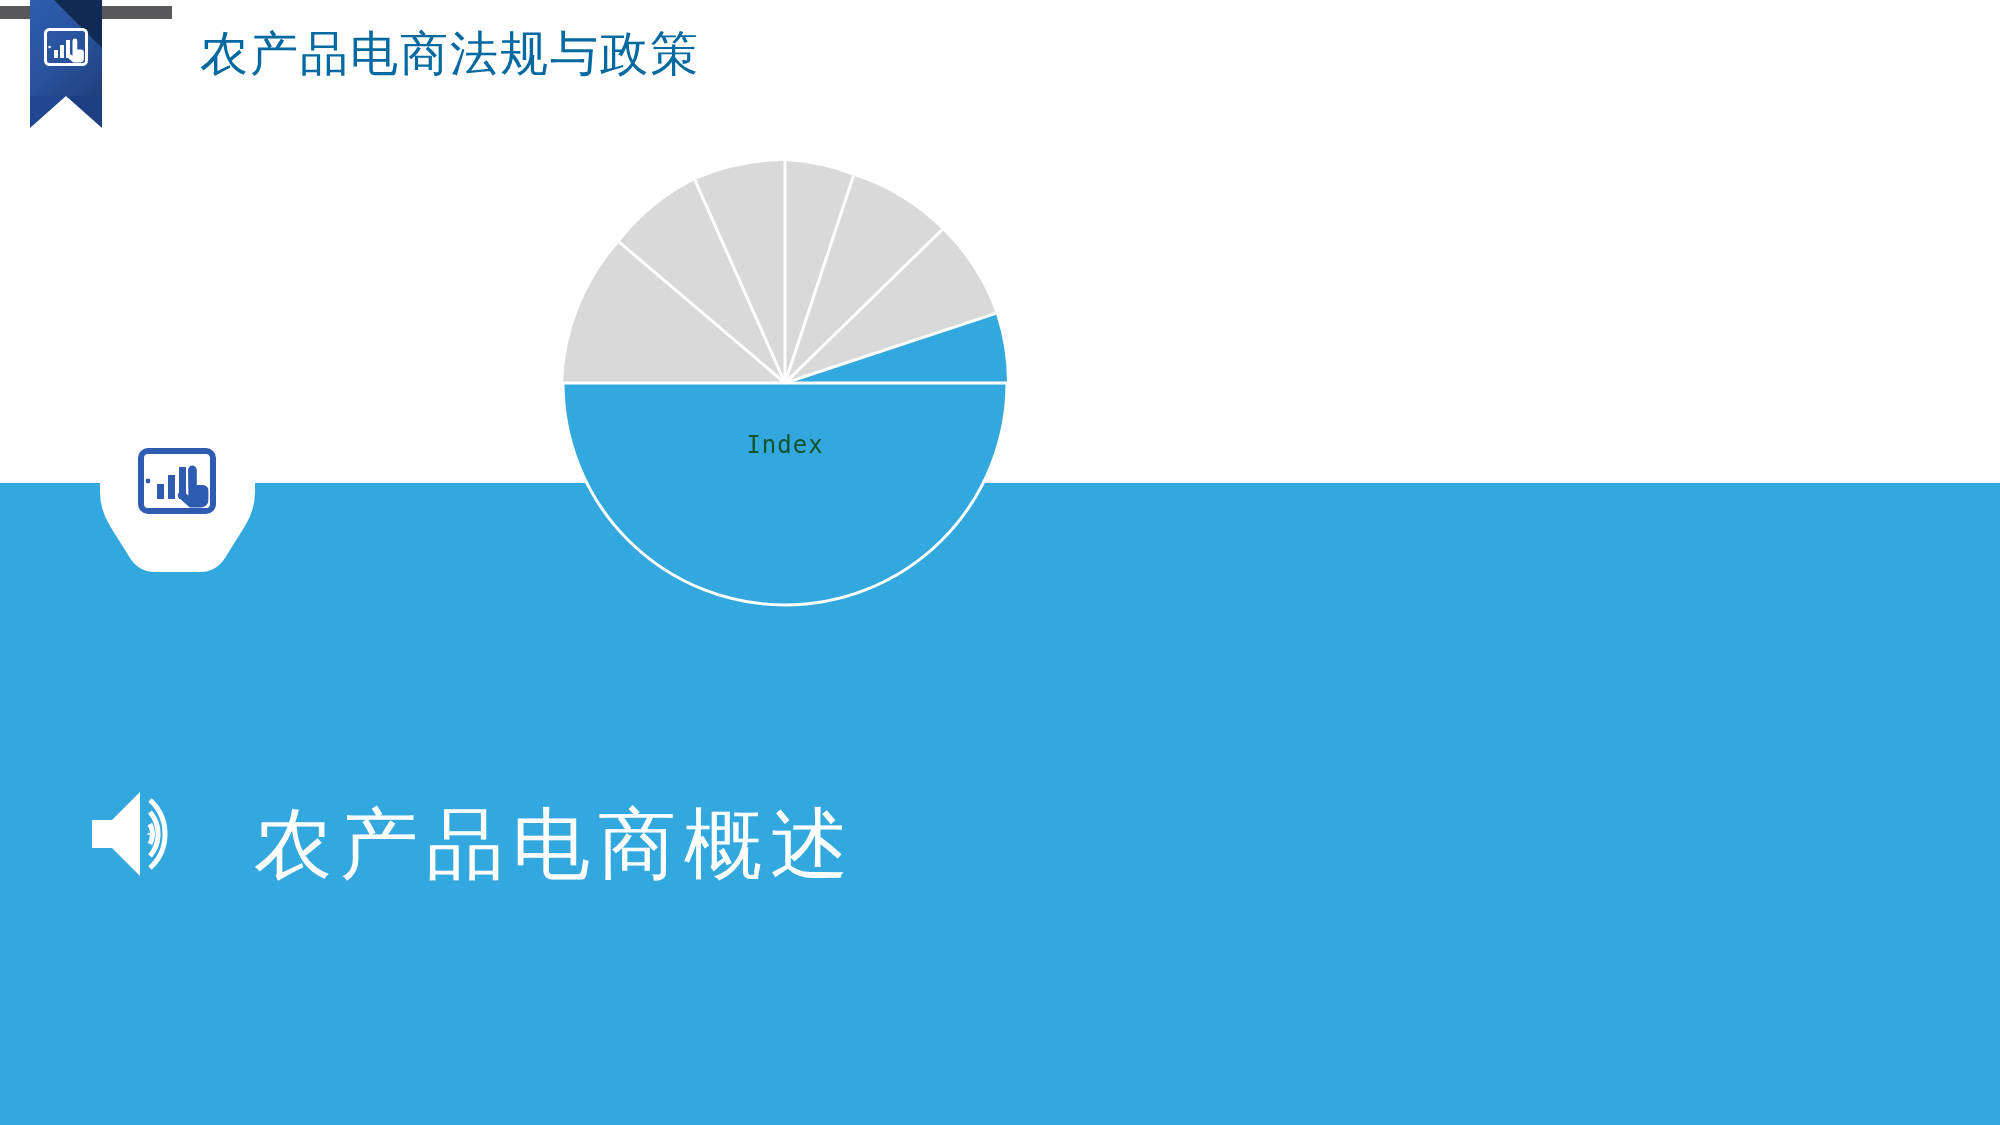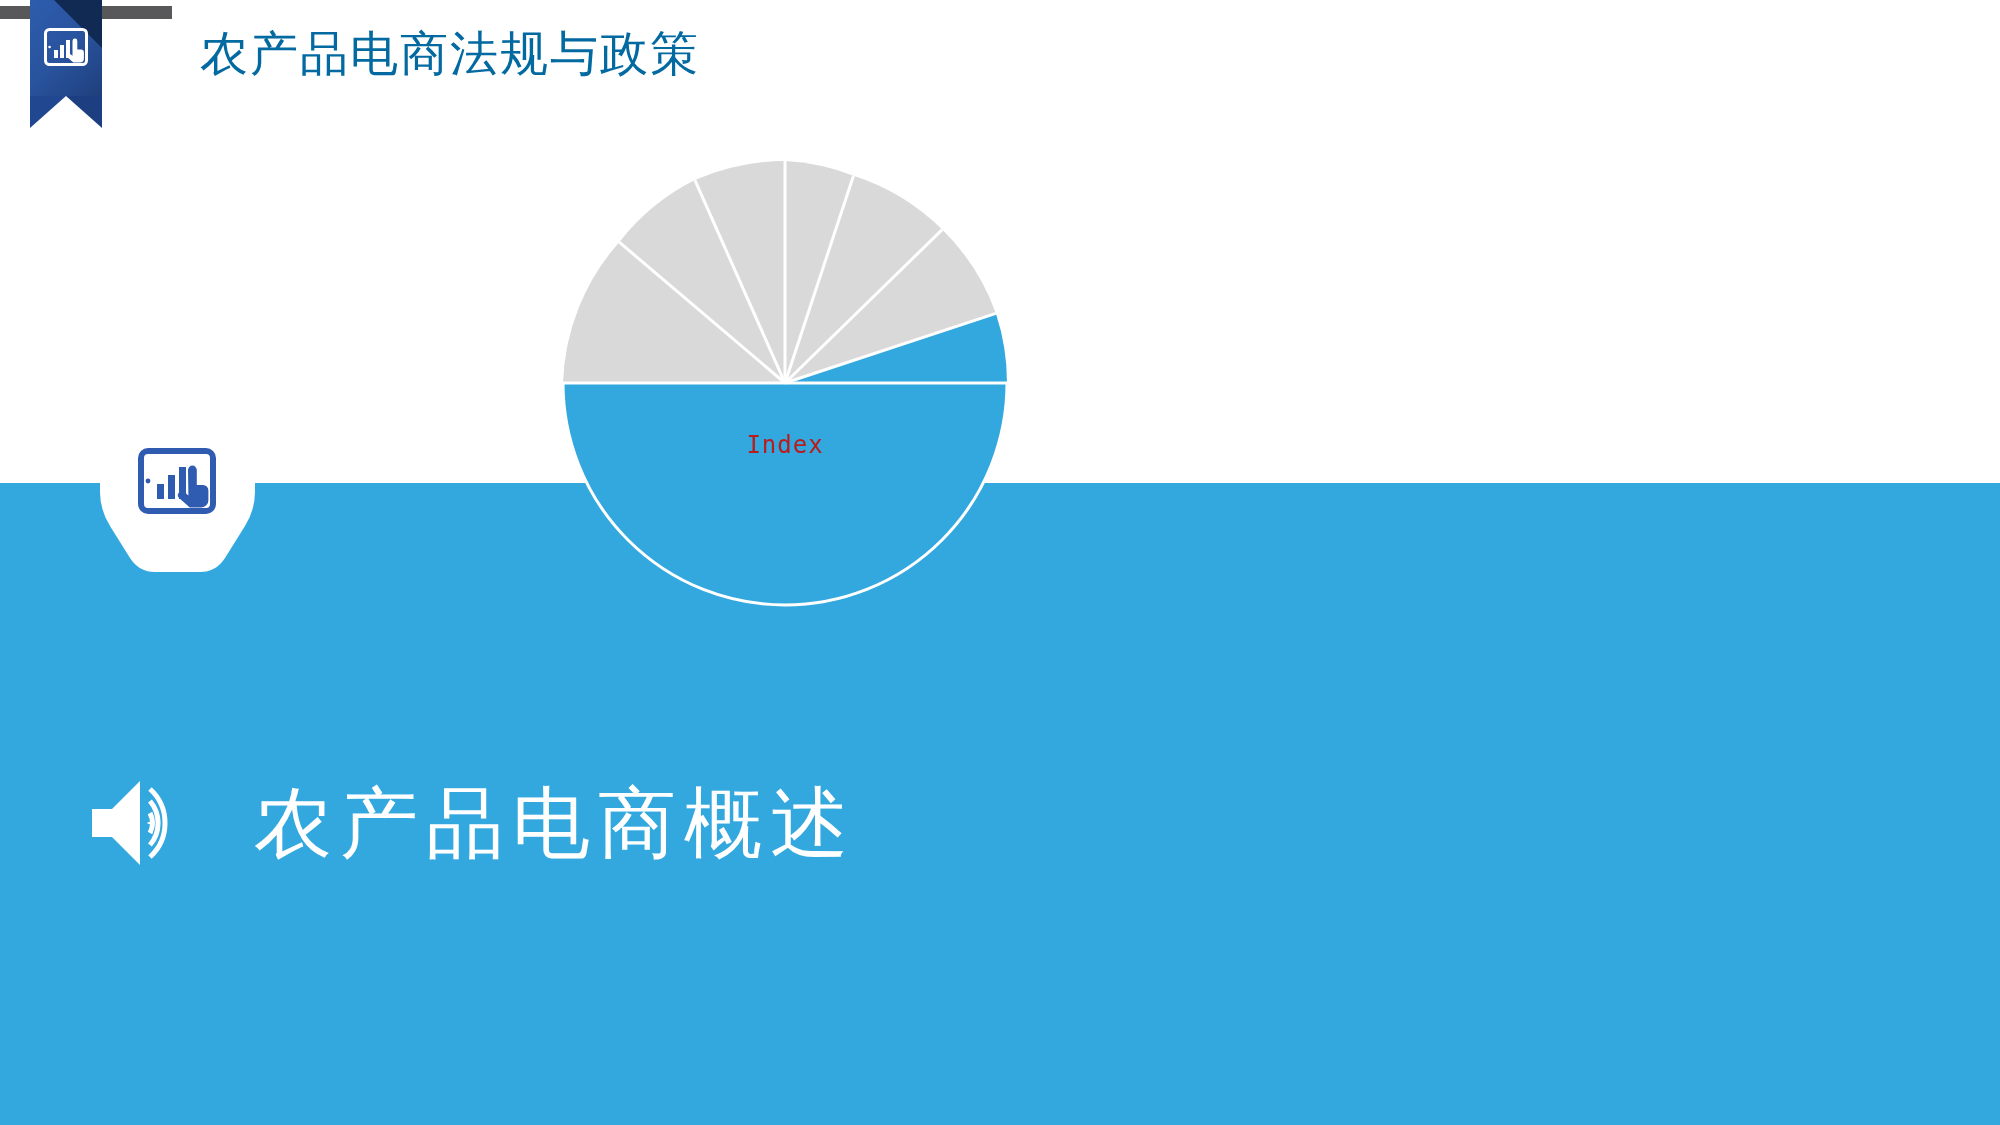--- a/index.html
+++ b/index.html
@@ -129,21 +129,21 @@
     height: 448px;
   }
   .pie-wrap svg { display: block; }
   .pie-label {
     position: absolute;
     left: 0;
     top: 0;
     width: 448px;
     text-align: center;
     font-size: 24px;
-    color: #b91c1c;
+    color: #14532d;
     letter-spacing: 1px;
     font-family: "DejaVu Sans Mono", "Liberation Mono", monospace;
     pointer-events: none;
   }
 
   
   .section-title-row {
     position: absolute;
     left: 88px;
     top: 775px;
@@ -156,20 +156,21 @@
     flex: 0 0 auto;
   }
   .section-title {
     margin-left: 58px;
     font-size: 78px;
     line-height: 96px;
     letter-spacing: 8px;
     color: #ffffff;
     white-space: nowrap;
     font-weight: 400;
+    margin-top: 21px;
   }
 </style>
 </head>
 <body>
 
 <div id="slide">
 
   <div class="blue-band"></div>
 
   <div class="top-rule"></div>

